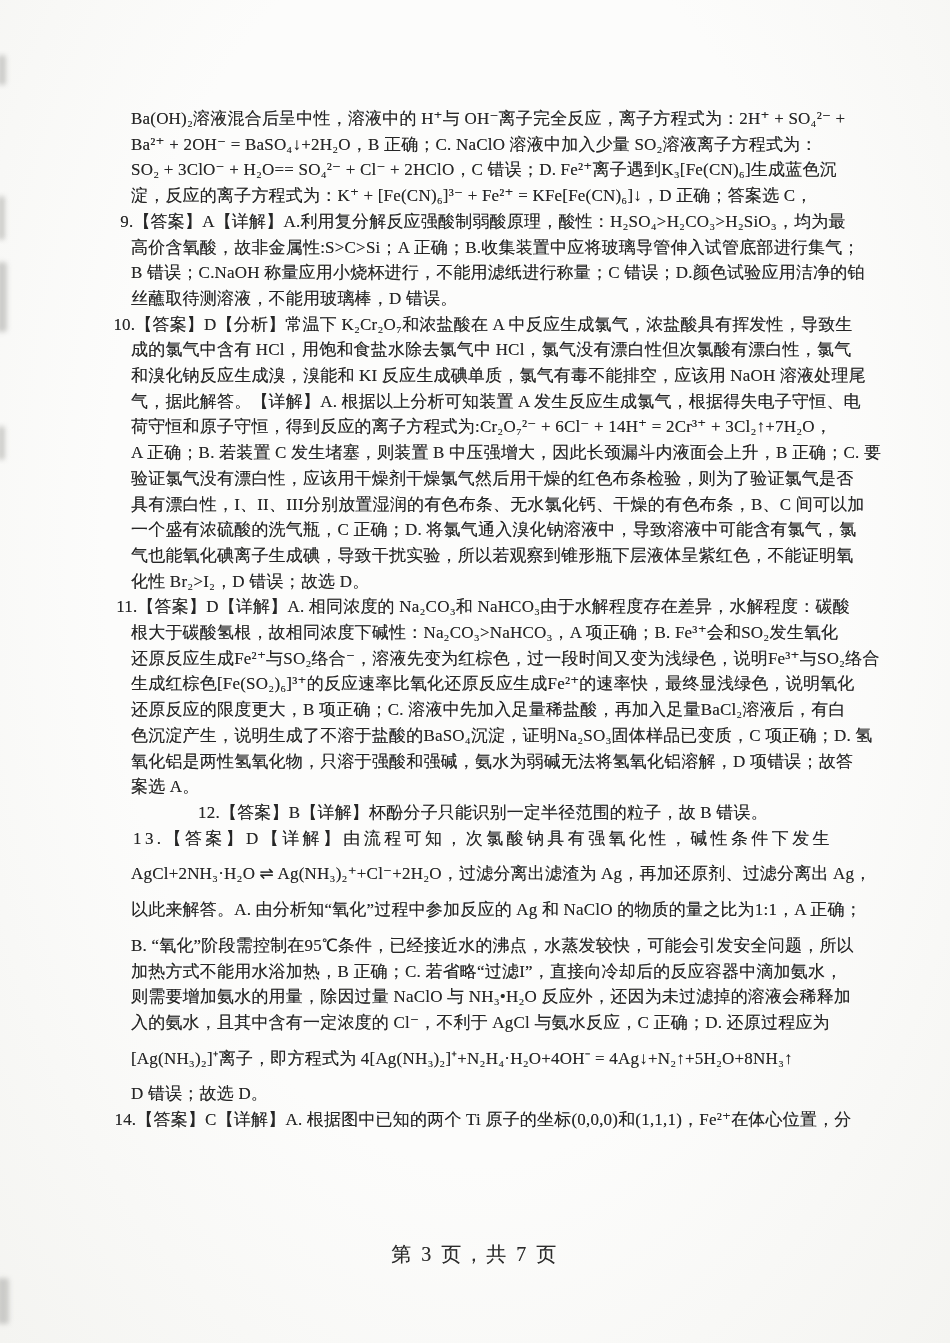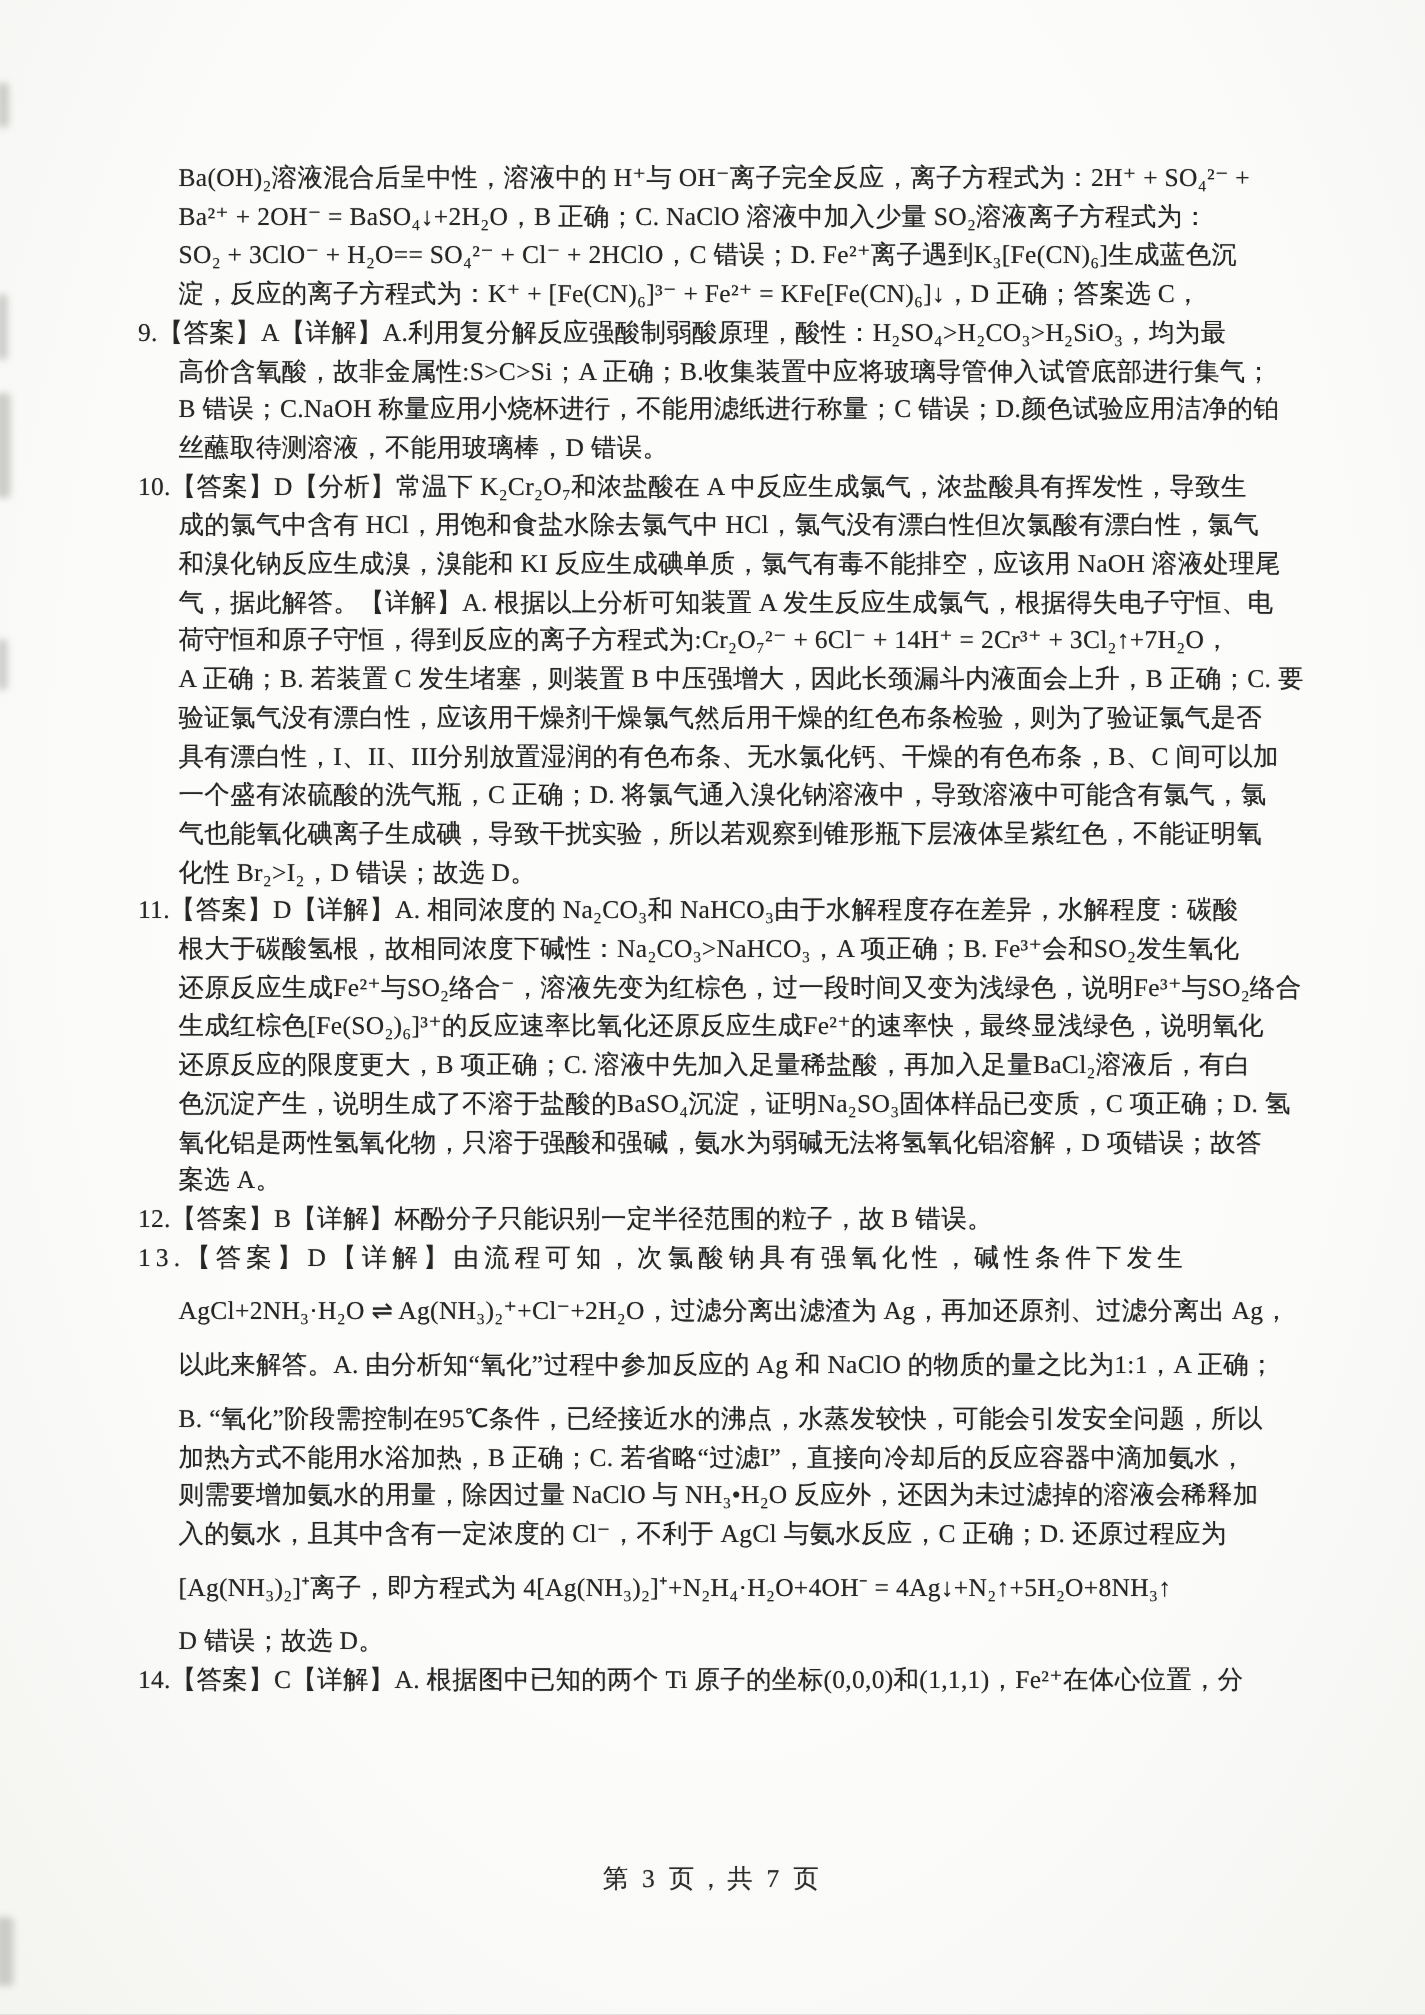--- a/index.html
+++ b/index.html
@@ -7,41 +7,41 @@
     position:relative;
     width:950px;height:1343px;
     margin:0 auto;
     background:radial-gradient(ellipse at 50% 40%, #fcfcfb 55%, #f4f4f1 100%);
     overflow:hidden;
     font-family:"Liberation Serif","DejaVu Serif",serif;
     color:#262626;
   }
   .content{
     position:absolute;
-    left:92px;top:106px;width:758px;
+    left:104px;top:106px;width:758px;
     font-size:17px;
     text-shadow:0 0 0.6px rgba(45,45,45,0.55);
   }
   .ln{
     line-height:25.7px;
     min-height:25.7px;
     white-space:nowrap;
     letter-spacing:0.2px;
   }
   .ln.cont{padding-left:27px;}
-  .ln.num{padding-left:0;}
+  .ln.num{padding-left:0;text-align:center;}
   .ln.spread{letter-spacing:3.4px;}
   .ln.sp-sm{margin-top:9px;}
   .ln.sp-lg{margin-top:10px;font-family:Liberation Serif, serif;}
   .ln.sp-xl{}
   .footer{
     position:absolute;
     left:0;right:0;top:1241px;
     text-align:center;
-    font-size:17px;
+    font-size:20px;
     letter-spacing:2.5px;
     color:#2b2b2b;
     text-shadow:0 0 0.6px rgba(45,45,45,0.5);
   }
   .artifact{
     position:absolute;
     background:#bdbdba;
     filter:blur(2.5px);
     opacity:0.75;
     border-radius:3px;

